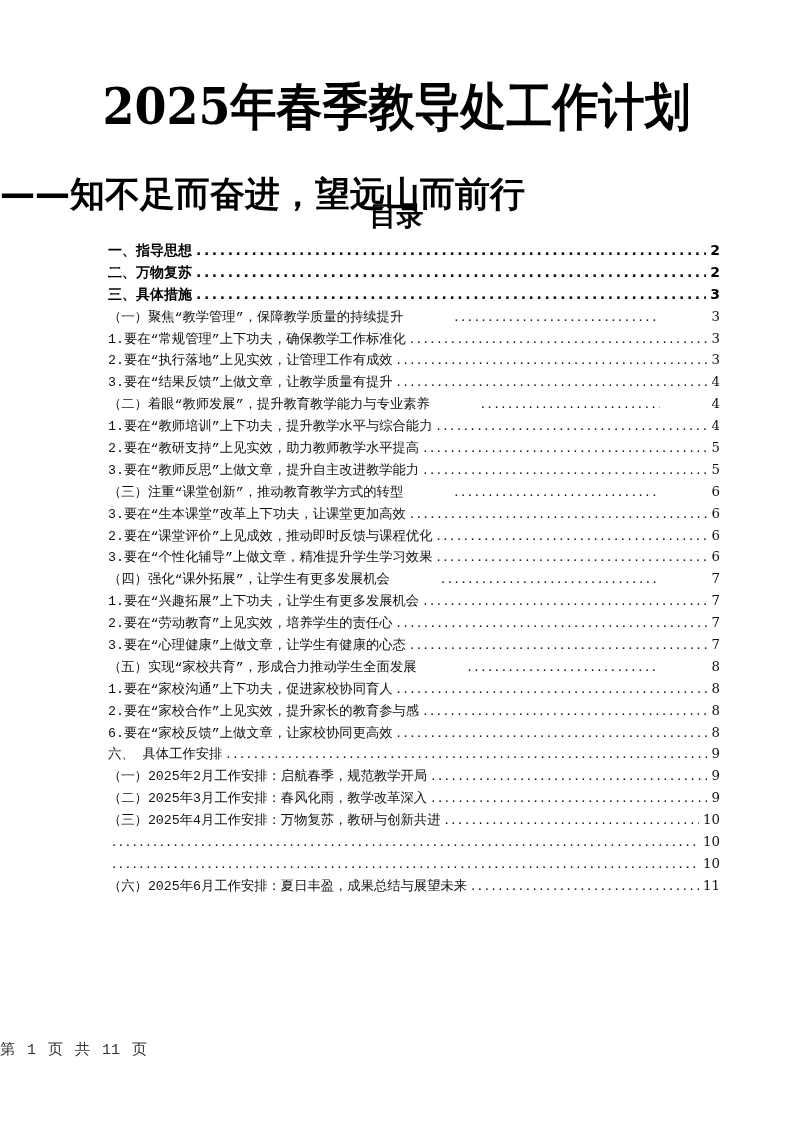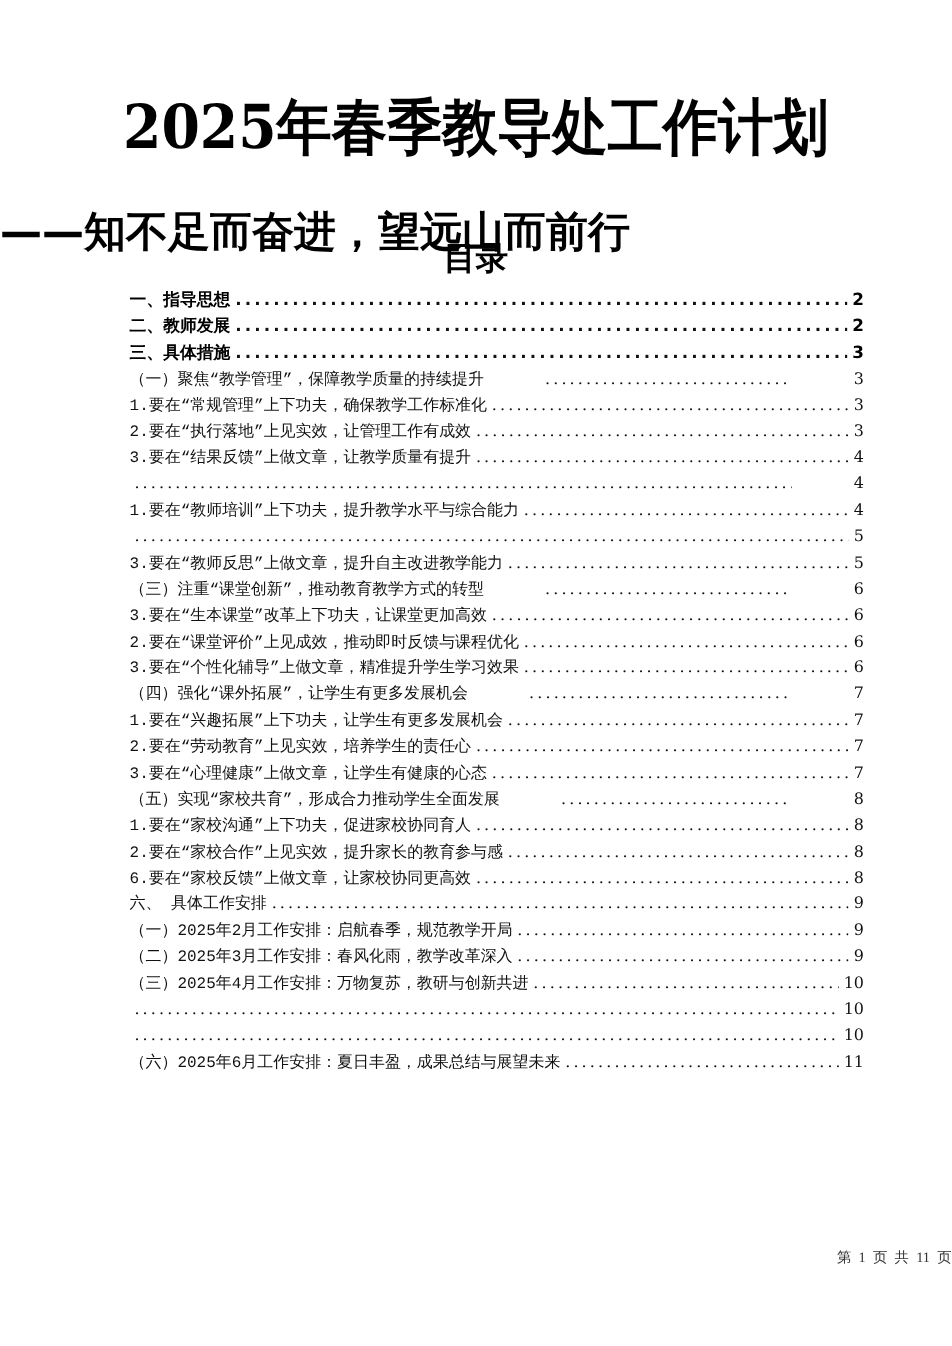--- a/index.html
+++ b/index.html
@@ -31,41 +31,41 @@
   .toc-row.lvl2 { padding-left: 0px; gap: 47px; }
   .toc-row .label { flex: 0 0 auto; font-family: Liberation Mono, monospace; }
   .toc-row .leader {
     flex: 1 1 auto; overflow: hidden; margin: 0 4px; letter-spacing: 2.6px; color: #111;
   }
   .toc-row .leader::before {
     content: "........................................................................................................................................";
   }
   .toc-row .page { flex: 0 0 auto; text-align: right; min-width: 9px; }
   .footer {
-    position: absolute; left: 0; right: 0; top: 1040px; text-align: right;
-    font-family: Liberation Serif, serif; font-size: 12px; color: #333;
+    position: absolute; left: 0; right: 0; top: 1040px; text-align: left;
+    font-family: Liberation Mono, monospace; font-size: 15px; color: #333;
     word-spacing: 3px;
   }
 </style>
 </head>
 <body>
 
 <div>
   <div class="title">2025年春季教导处工作计划</div>
   <div class="subtitle">——知不足而奋进，望远山而前行</div>
   <div class="toc-heading">目录</div>
 
   <div class="toc" id="toc">
       <div class="toc-row lvl1">
         <span class="label">一、指导思想</span>
         <span class="leader"></span>
         <span class="page">2</span>
       </div>
       <div class="toc-row lvl1">
-        <span class="label">二、教师发展</span>
+        <span class="label">二、万物复苏</span>
         <span class="leader"></span>
         <span class="page">2</span>
       </div>
       <div class="toc-row lvl1">
         <span class="label">三、具体措施</span>
         <span class="leader"></span>
         <span class="page">3</span>
       </div>
       <div class="toc-row lvl2">
         <span class="label">（一）聚焦“教学管理”，保障教学质量的持续提升</span>
@@ -81,29 +81,31 @@
         <span class="label">2.要在“执行落地”上见实效，让管理工作有成效</span>
         <span class="leader"></span>
         <span class="page">3</span>
       </div>
       <div class="toc-row lvl3">
         <span class="label">3.要在“结果反馈”上做文章，让教学质量有提升</span>
         <span class="leader"></span>
         <span class="page">4</span>
       </div>
       <div class="toc-row lvl2">
+        <span class="label">（二）着眼“教师发展”，提升教育教学能力与专业素养</span>
         <span class="leader"></span>
         <span class="page">4</span>
       </div>
       <div class="toc-row lvl3">
         <span class="label">1.要在“教师培训”上下功夫，提升教学水平与综合能力</span>
         <span class="leader"></span>
         <span class="page">4</span>
       </div>
       <div class="toc-row lvl3">
+        <span class="label">2.要在“教研支持”上见实效，助力教师教学水平提高</span>
         <span class="leader"></span>
         <span class="page">5</span>
       </div>
       <div class="toc-row lvl3">
         <span class="label">3.要在“教师反思”上做文章，提升自主改进教学能力</span>
         <span class="leader"></span>
         <span class="page">5</span>
       </div>
       <div class="toc-row lvl2">
         <span class="label">（三）注重“课堂创新”，推动教育教学方式的转型</span>

